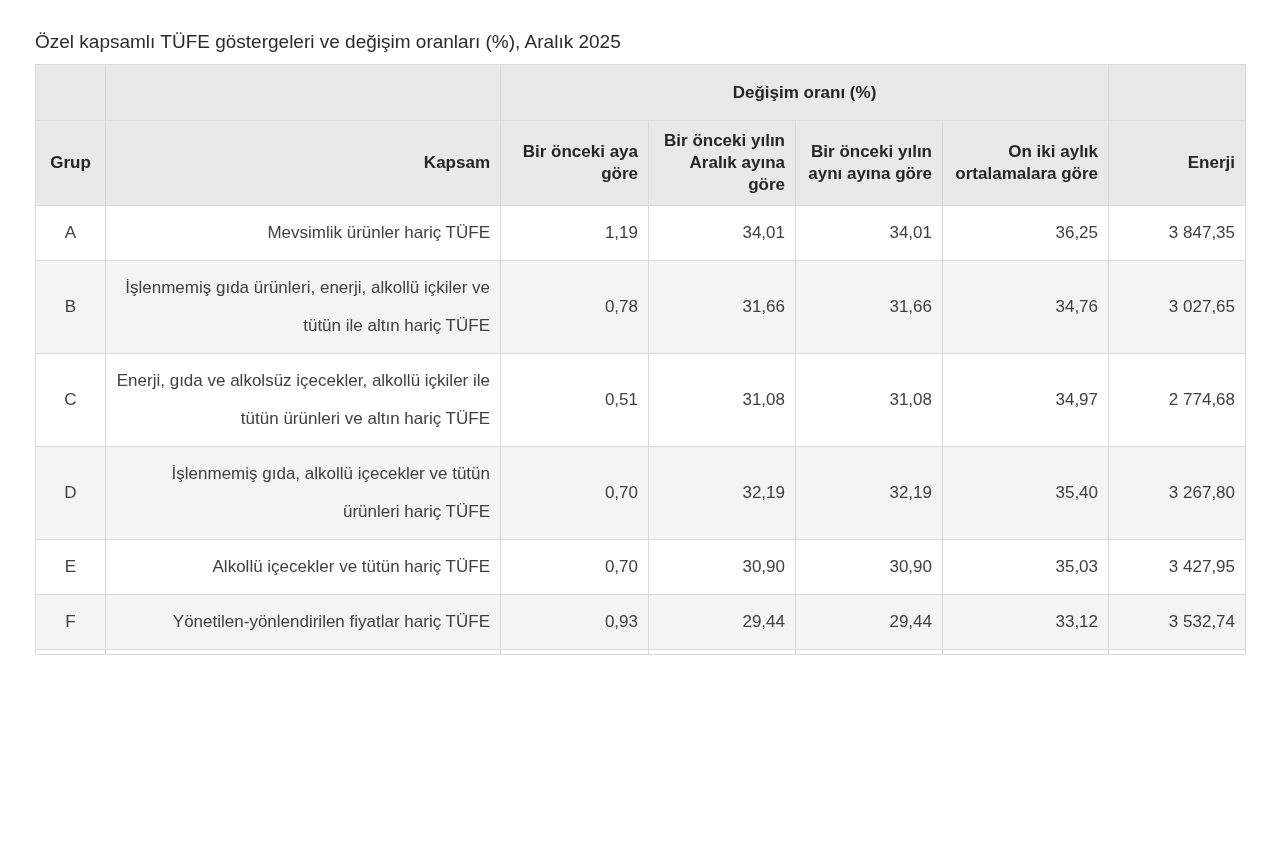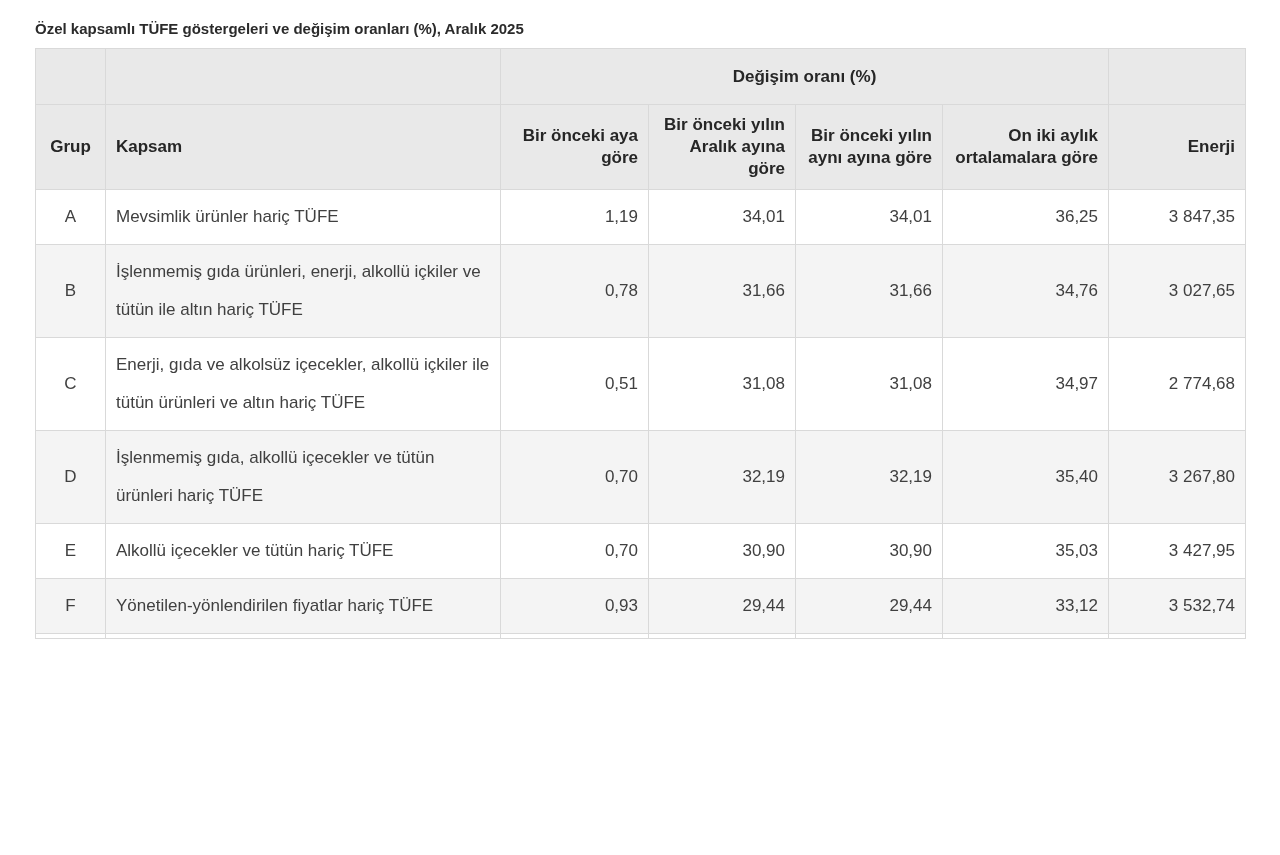--- a/index.html
+++ b/index.html
@@ -1,23 +1,23 @@
 <!DOCTYPE html>
 <html lang="tr"><head>
 <meta charset="utf-8">
 <style>
   html, body { margin: 0; padding: 0; background: #ffffff; }
   body { font-family: "Liberation Sans", "DejaVu Sans", sans-serif; }
   .page { width: 1210px; padding: 10px 35px 0 35px; }
 
   .page-title {
-    font-size: 15px;
-    font-weight: 700;
+    font-size: 19px;
+    font-weight: 400;
     color: #2b2b2b;
-    margin: 10px 0 11px 0;
+    margin: 21px 0 11px 0;
   }
 
   table.tufe {
     border-collapse: collapse;
     table-layout: fixed;
     width: 1210px;
   }
 
   .tufe th, .tufe td {
     border: 1px solid #d9d9d9;
@@ -45,21 +45,21 @@
     color: #404040;
     line-height: 38px;
     padding: 8px 10px;
     vertical-align: middle;
     background: #ffffff;
   }
 
   .tufe tbody tr:nth-child(even) td { background: #f4f4f4; }
 
   .al-c { text-align: center; }
-  .al-l { text-align: left; }
+  .al-l { text-align: right; }
   .al-r { text-align: right; }
 
   
   .tufe .cutoff-row td {
     height: 5px;
     padding: 0;
     line-height: 0;
     border-bottom: 1px solid #d9d9d9;
   }
 </style>

